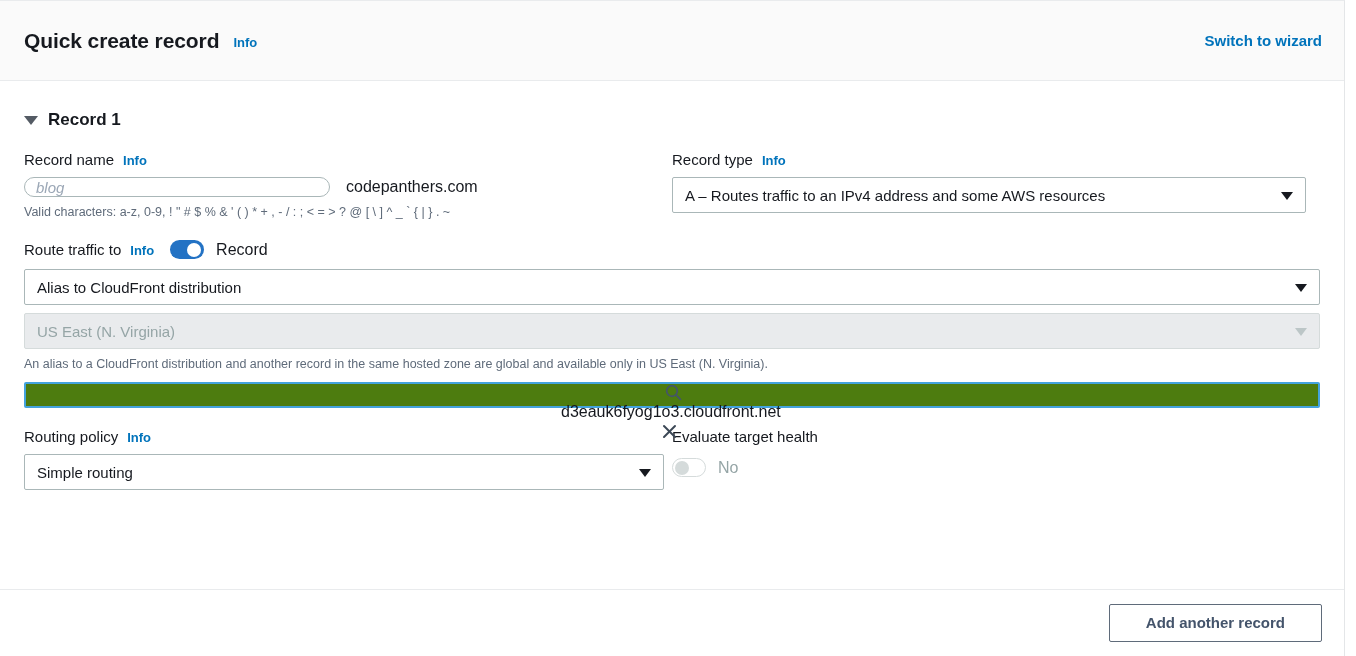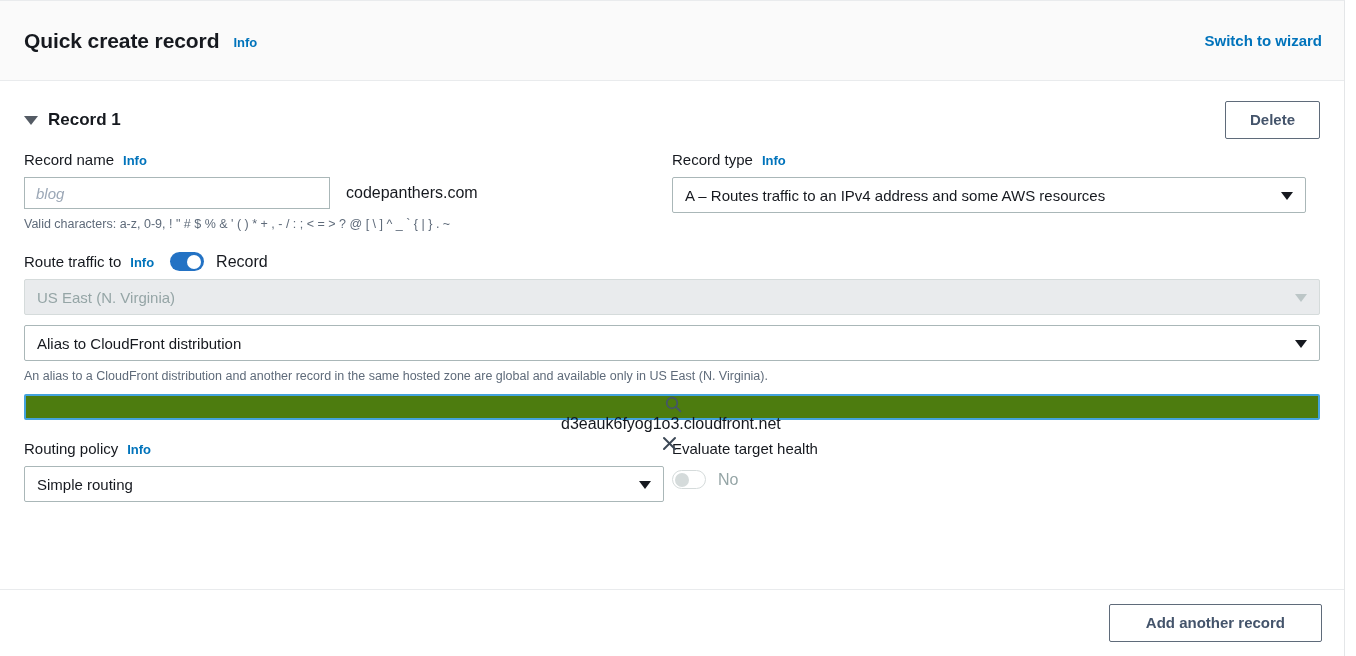--- a/index.html
+++ b/index.html
@@ -134,24 +134,24 @@
 
   .input-row {
     display: flex;
     align-items: center;
   }
 
   input.text-input {
     font-family: "Liberation Sans", sans-serif;
     font-size: 15px;
     color: #14532d;
-    height: 32px;
+    height: 20px;
     box-sizing: border-box;
     border: 1px solid #aab7b8;
-    border-radius: 0;
+    border-radius: 10px;
     padding: 0 11px;
     background: #ffffff;
     outline: none;
   }
   input.text-input::placeholder {
     color: #9ba7b6;
     font-style: italic;
   }
   #record-name-input { width: 306px; }
 
@@ -330,21 +330,20 @@
       <span class="header-spacer"></span>
       <span class="switch-wizard">Switch to wizard</span>
     </div>
 
     <div class="card-body">
 
       <div class="record-head">
         <span class="caret"></span>
         <span class="record-title">Record 1</span>
         <span class="record-head-spacer"></span>
-        <button class="btn btn-delete">Delete</button>
       </div>
 
       <div class="row">
         <div class="col-left">
           <div class="field-label">
             <span>Record name</span>
             <span class="info-link">Info</span>
           </div>
           <div class="input-row">
             <input id="record-name-input" class="text-input" type="text" placeholder="blog" style="">
@@ -370,27 +369,27 @@
           <span>Route traffic to</span>
           <span class="info-link">Info</span>
           <span class="toggle-wrap">
             <span class="toggle">
               <span class="knob"></span>
             </span>
             <span class="toggle-label">Record</span>
           </span>
         </div>
 
+        <div class="select full mt-10">
+          <span>Alias to CloudFront distribution</span>
+          <span class="chev"></span>
+        </div>
+
         <div class="select full disabled" style="margin-top:8px;">
           <span>US East (N. Virginia)</span>
-          <span class="chev"></span>
-        </div>
-
-        <div class="select full mt-10">
-          <span>Alias to CloudFront distribution</span>
           <span class="chev"></span>
         </div>
 
         <div class="help-text">An alias to a CloudFront distribution and another record in the same hosted zone are global and available only in US East (N. Virginia).</div>
 
         <div class="search-box mt-10">
           <span class="search-icon">
             <svg width="17" height="17" viewBox="0 0 17 17" aria-hidden="true">
               <circle cx="7" cy="7" r="5.3" fill="none" stroke="#44546b" stroke-width="1.7"></circle>
               <line x1="10.9" y1="10.9" x2="15.4" y2="15.4" stroke="#44546b" stroke-width="1.8" stroke-linecap="round"></line>

